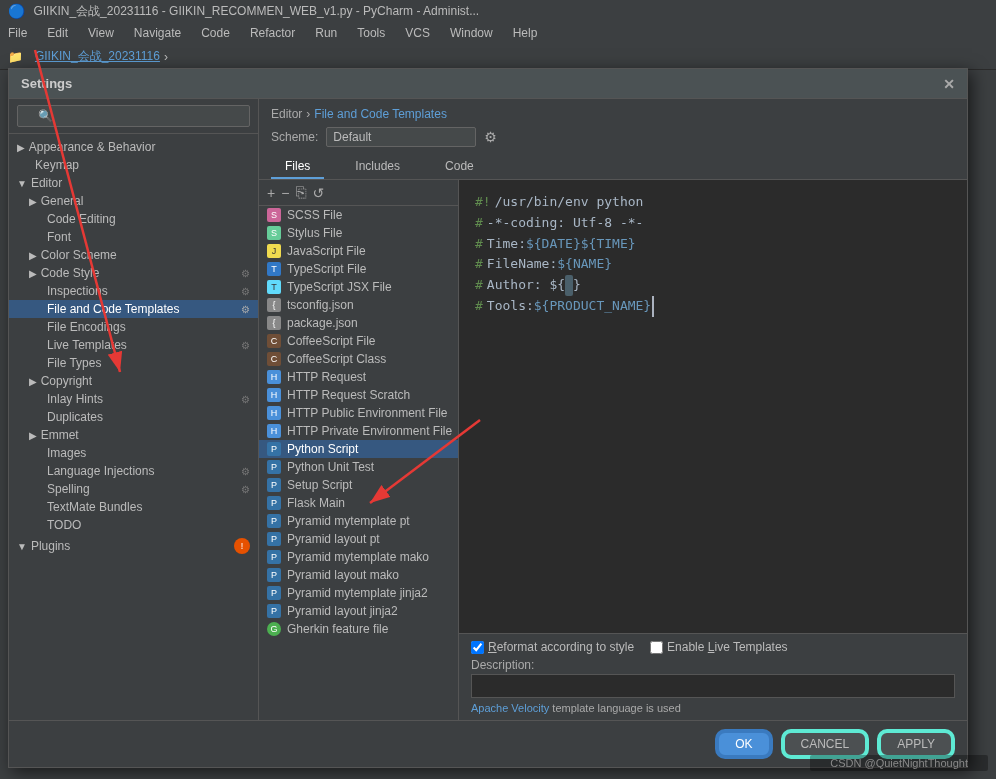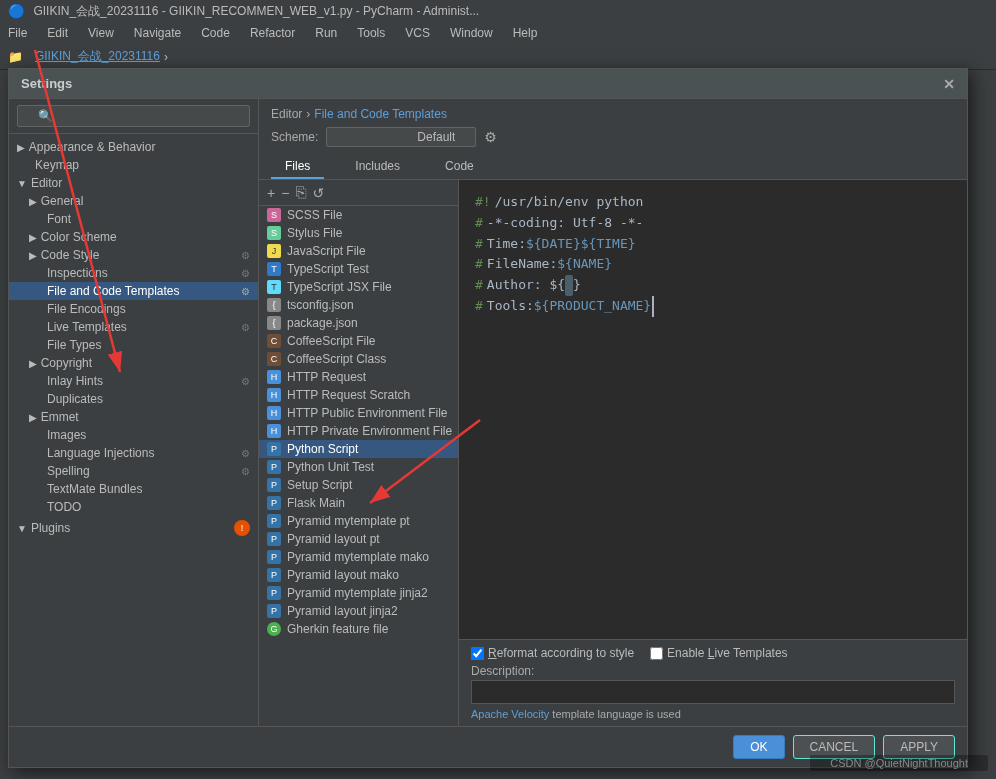--- a/index.html
+++ b/index.html
@@ -166,21 +166,20 @@
       background: #45494a;
       border: 1px solid #646464;
       color: #bbbbbb;
       padding: 2px 20px 2px 6px;
       font-size: 12px;
       outline: none;
       appearance: none;
       -webkit-appearance: none;
       min-width: 150px;
       border-radius: 2px;
-      text-align: right;
     }
     .scheme-gear { font-size: 14px; color: #aaaaaa; cursor: pointer; }
 
     .tabs-row {
       display: flex;
       gap: 17px;
     }
     .tab {
       padding: 4px 14px;
       cursor: pointer;
@@ -335,22 +334,22 @@
       border-top: 1px solid #555;
       padding: 8px 12px;
       display: flex;
       justify-content: flex-end;
       gap: 8px;
     }
     .btn {
       padding: 4px 16px;
       font-size: 12px;
       cursor: pointer;
-      border-radius: 3px;
-      border: 1px solid #5eead4;
+      border-radius: 10px;
+      border: 4px solid #5eead4;
       background: #4c5052;
       color: #bbbbbb;
     }
     .btn.primary {
       background: #4a90d9;
       color: #fff;
       border-color: #3a7abf;
     }
 
     
@@ -429,20 +428,24 @@
         <div class="tree-item">
           <span class="arrow">▼</span>
           <span>Editor</span>
         </div>
         <div class="tree-item indent1">
           <span class="arrow">▶</span>
           <span>General</span>
         </div>
         <div class="tree-item indent1">
           <span class="arrow" style="width:14px"></span>
+          <span>Code Editing</span>
+        </div>
+        <div class="tree-item indent1">
+          <span class="arrow" style="width:14px"></span>
           <span>Font</span>
         </div>
         <div class="tree-item indent1">
           <span class="arrow">▶</span>
           <span>Color Scheme</span>
         </div>
         <div class="tree-item indent1">
           <span class="arrow">▶</span>
           <span>Code Style</span>
           <span class="gear-icon">⚙</span>
@@ -556,21 +559,21 @@
             <div class="file-item">
               <span class="file-icon stylus">S</span>
               <span>Stylus File</span>
             </div>
             <div class="file-item">
               <span class="file-icon js">J</span>
               <span>JavaScript File</span>
             </div>
             <div class="file-item">
               <span class="file-icon ts">T</span>
-              <span>TypeScript Test</span>
+              <span>TypeScript File</span>
             </div>
             <div class="file-item">
               <span class="file-icon tsx">T</span>
               <span>TypeScript JSX File</span>
             </div>
             <div class="file-item">
               <span class="file-icon json">{</span>
               <span>tsconfig.json</span>
             </div>
             <div class="file-item">

